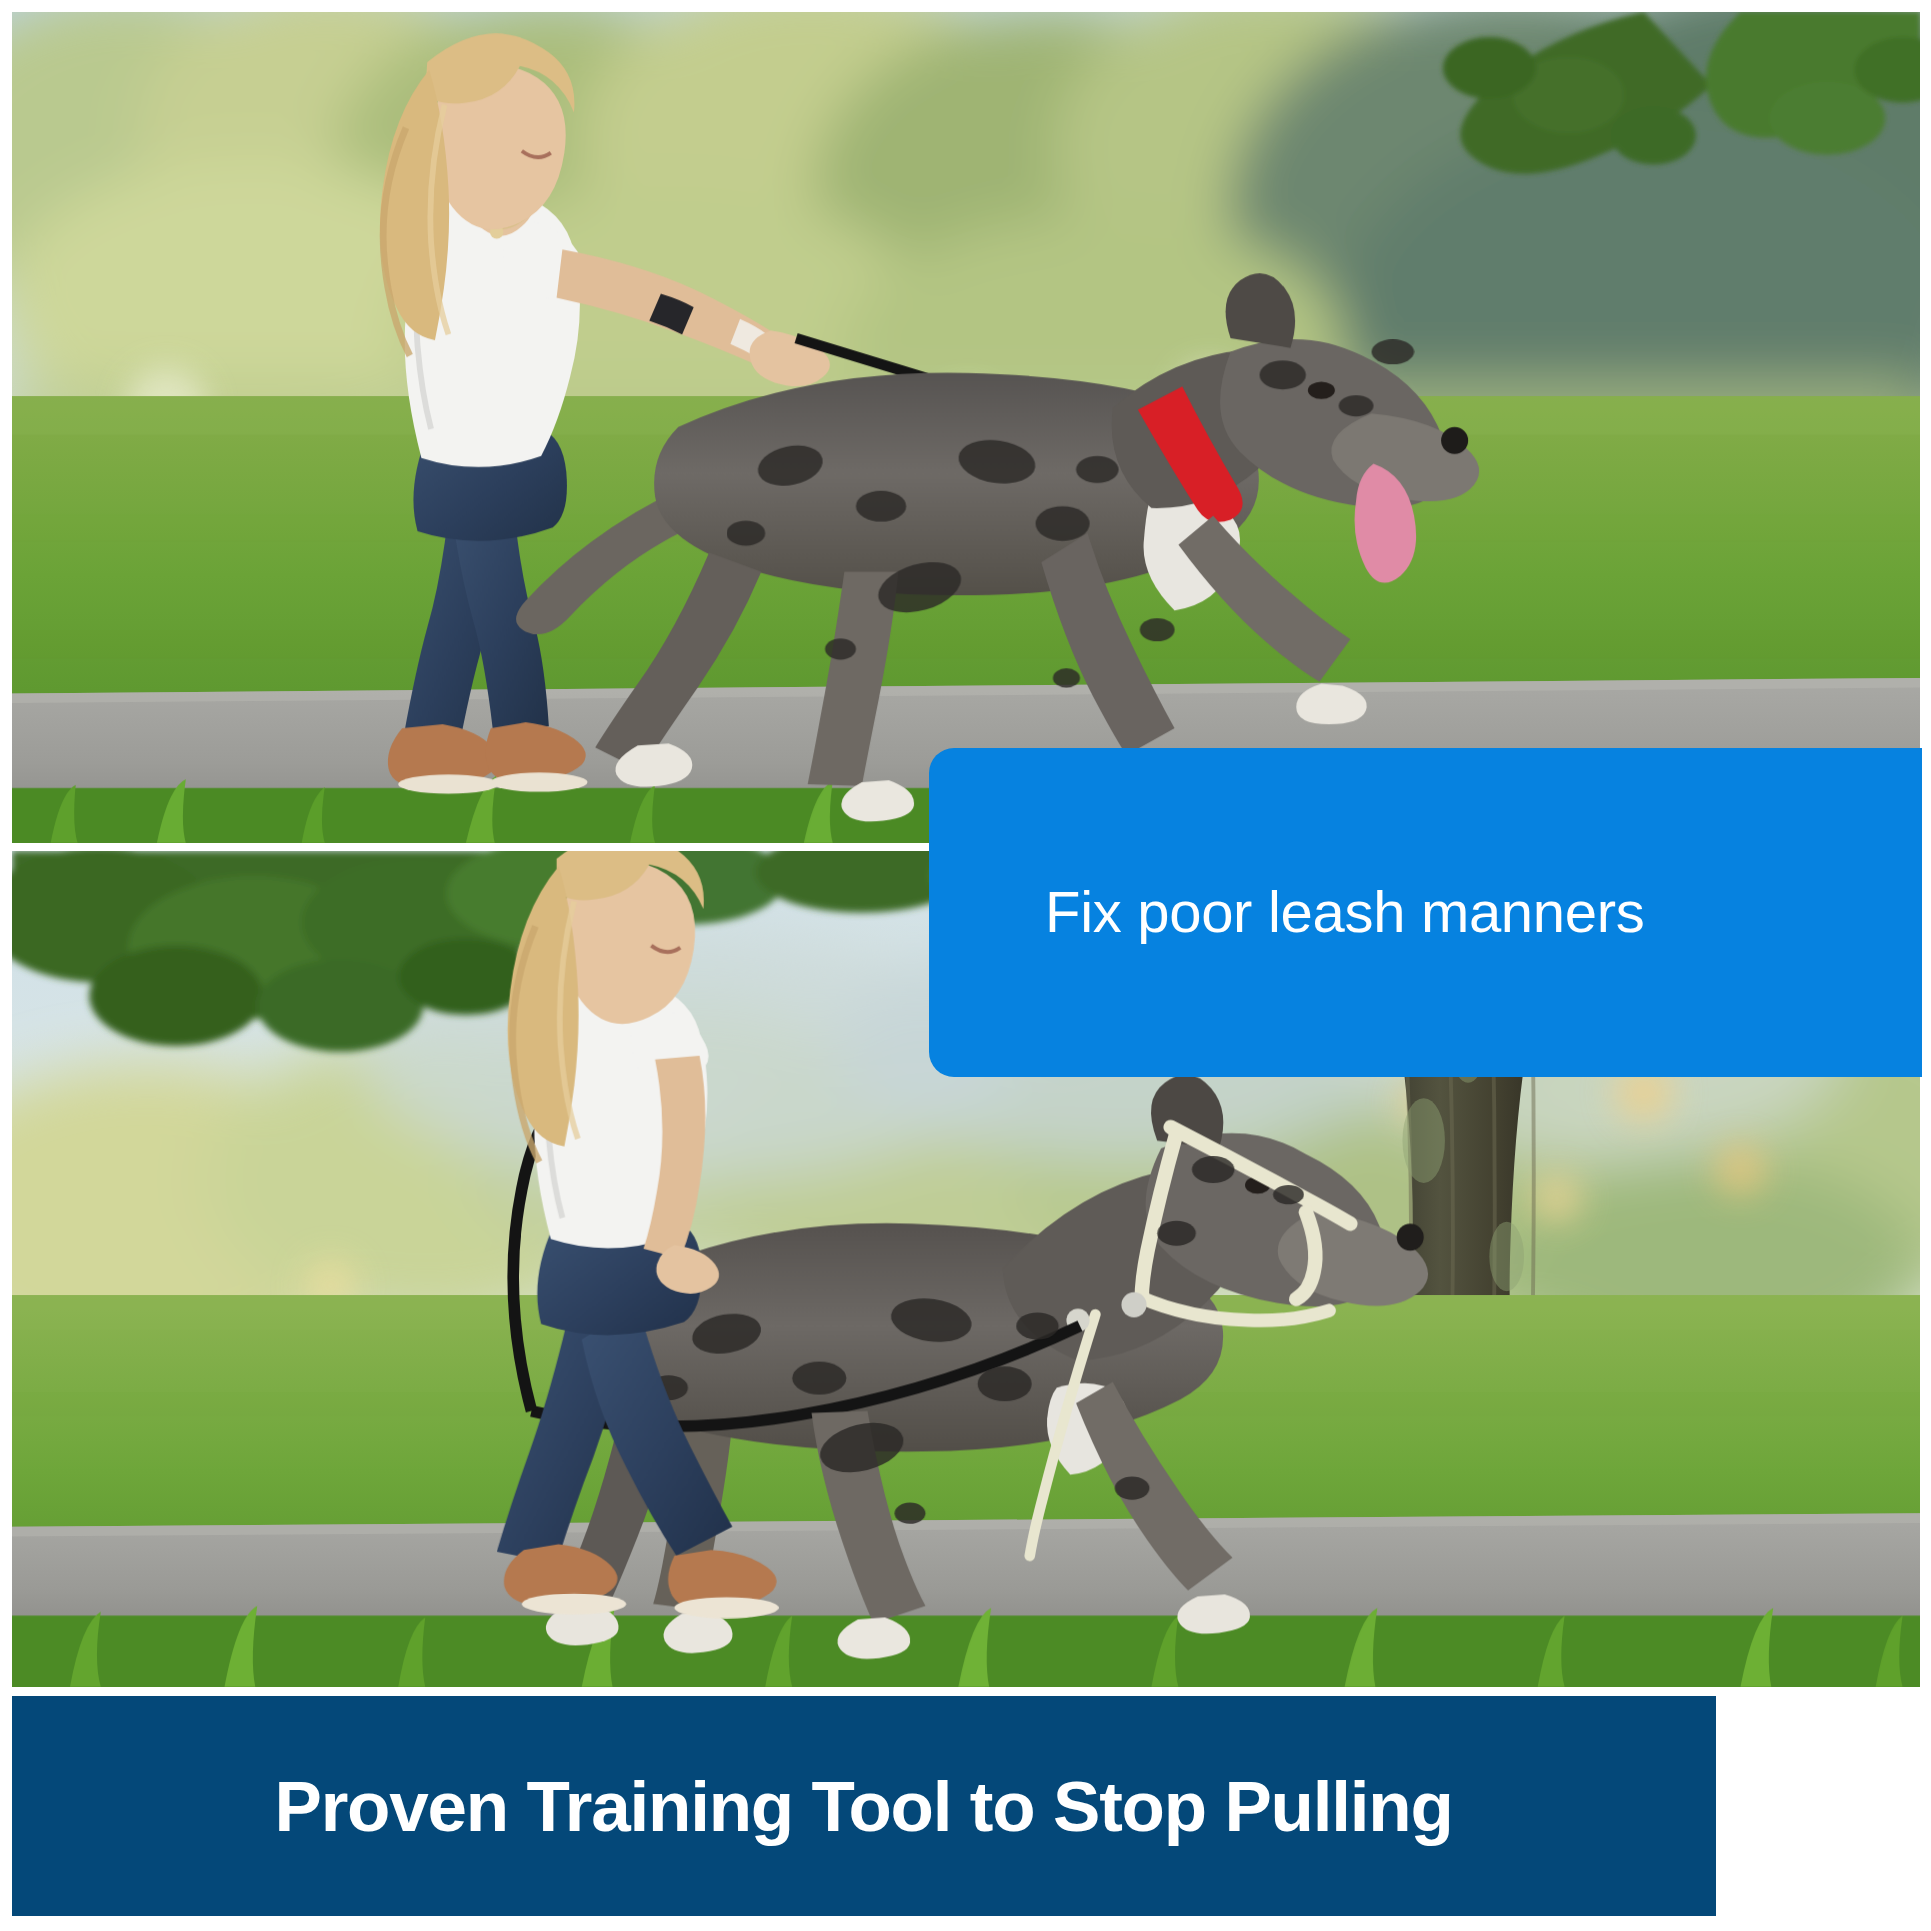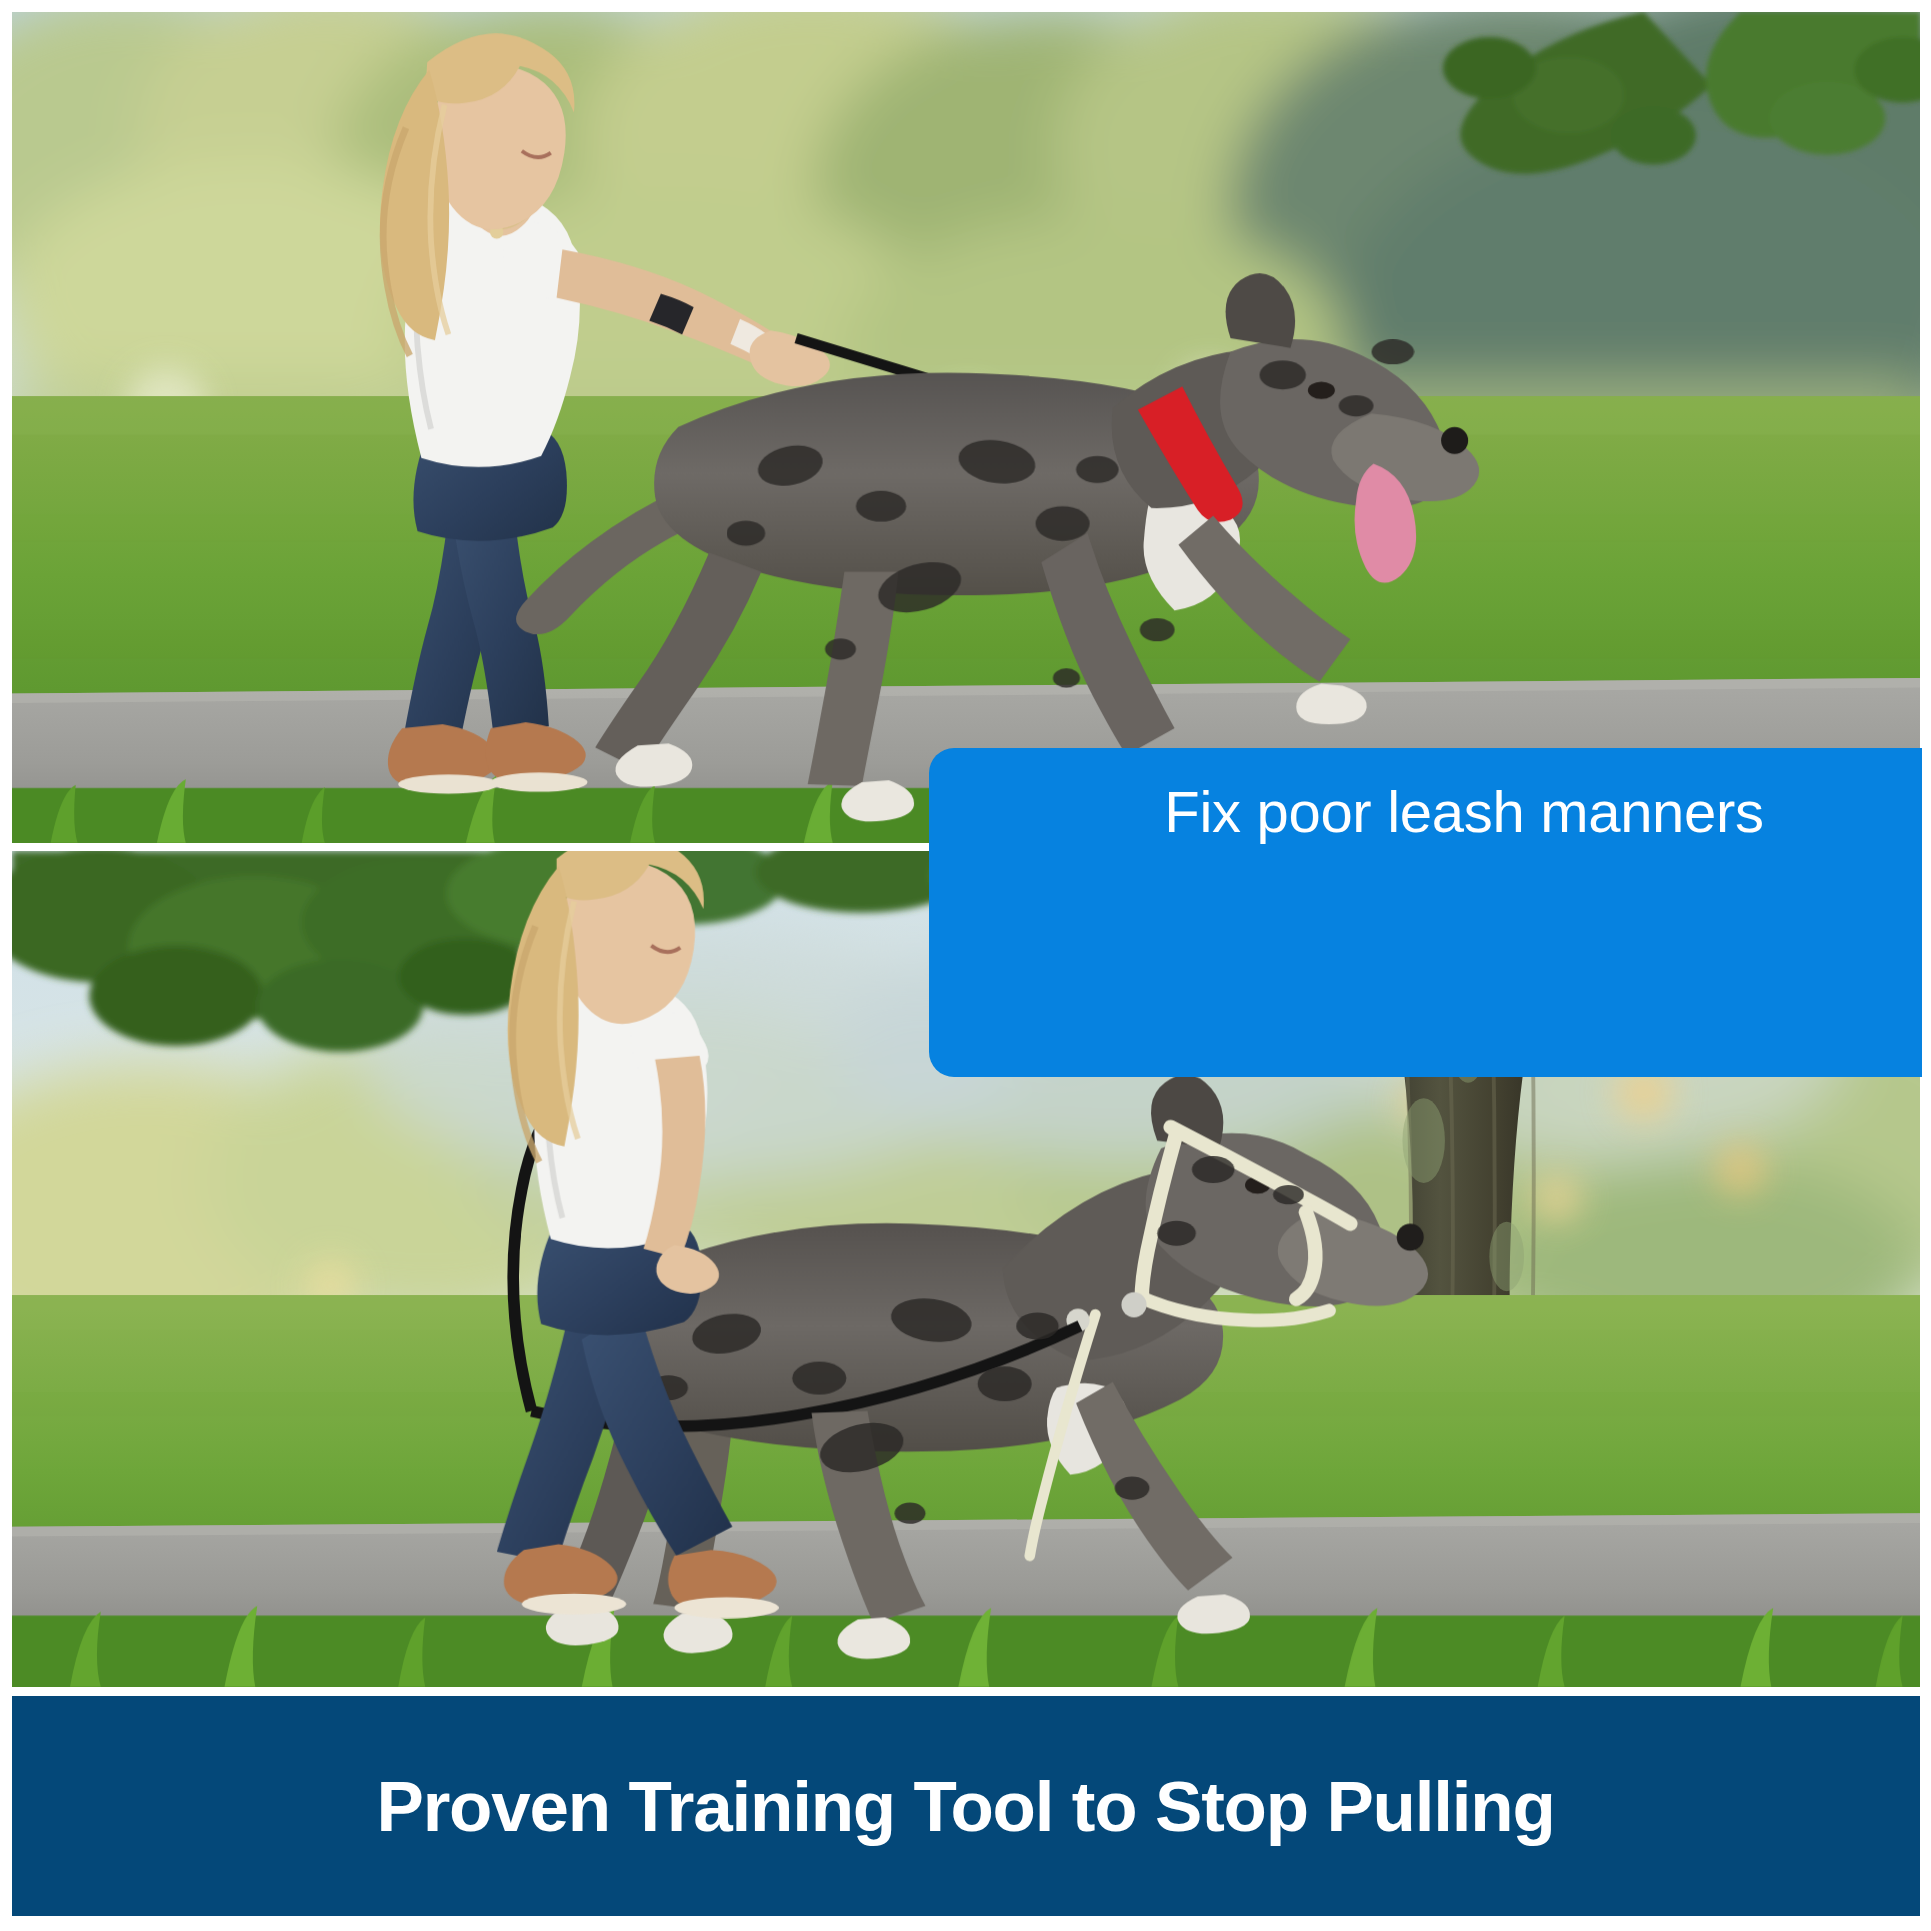--- a/index.html
+++ b/index.html
@@ -44,39 +44,39 @@
     position: absolute;
     left: 929px;
     top: 748px;
     width: 993px;
     height: 329px;
     background: #0682e0;
     border-radius: 25px 0 0 25px;
     box-sizing: border-box;
     padding: 29px 39px 29px 116px;
     display: flex;
-    flex-direction: row;
+    flex-direction: column;
     justify-content: center;
   }
   #callout .line {
     color: #ffffff;
     font-family: "Liberation Sans", sans-serif;
     font-size: 58px;
     line-height: 1.22;
     font-weight: 400;
     letter-spacing: -0.3px;
     white-space: nowrap;
   }
 
   
   #banner {
     position: absolute;
     left: 11.6px;
     top: 1696px;
-    width: 1908px;
+    width: 1704px;
     height: 220px;
     background: #044879;
     display: flex;
     align-items: center;
     justify-content: center;
   }
   #banner .headline {
     color: #ffffff;
     font-family: "Liberation Sans", sans-serif;
     font-size: 71px;

